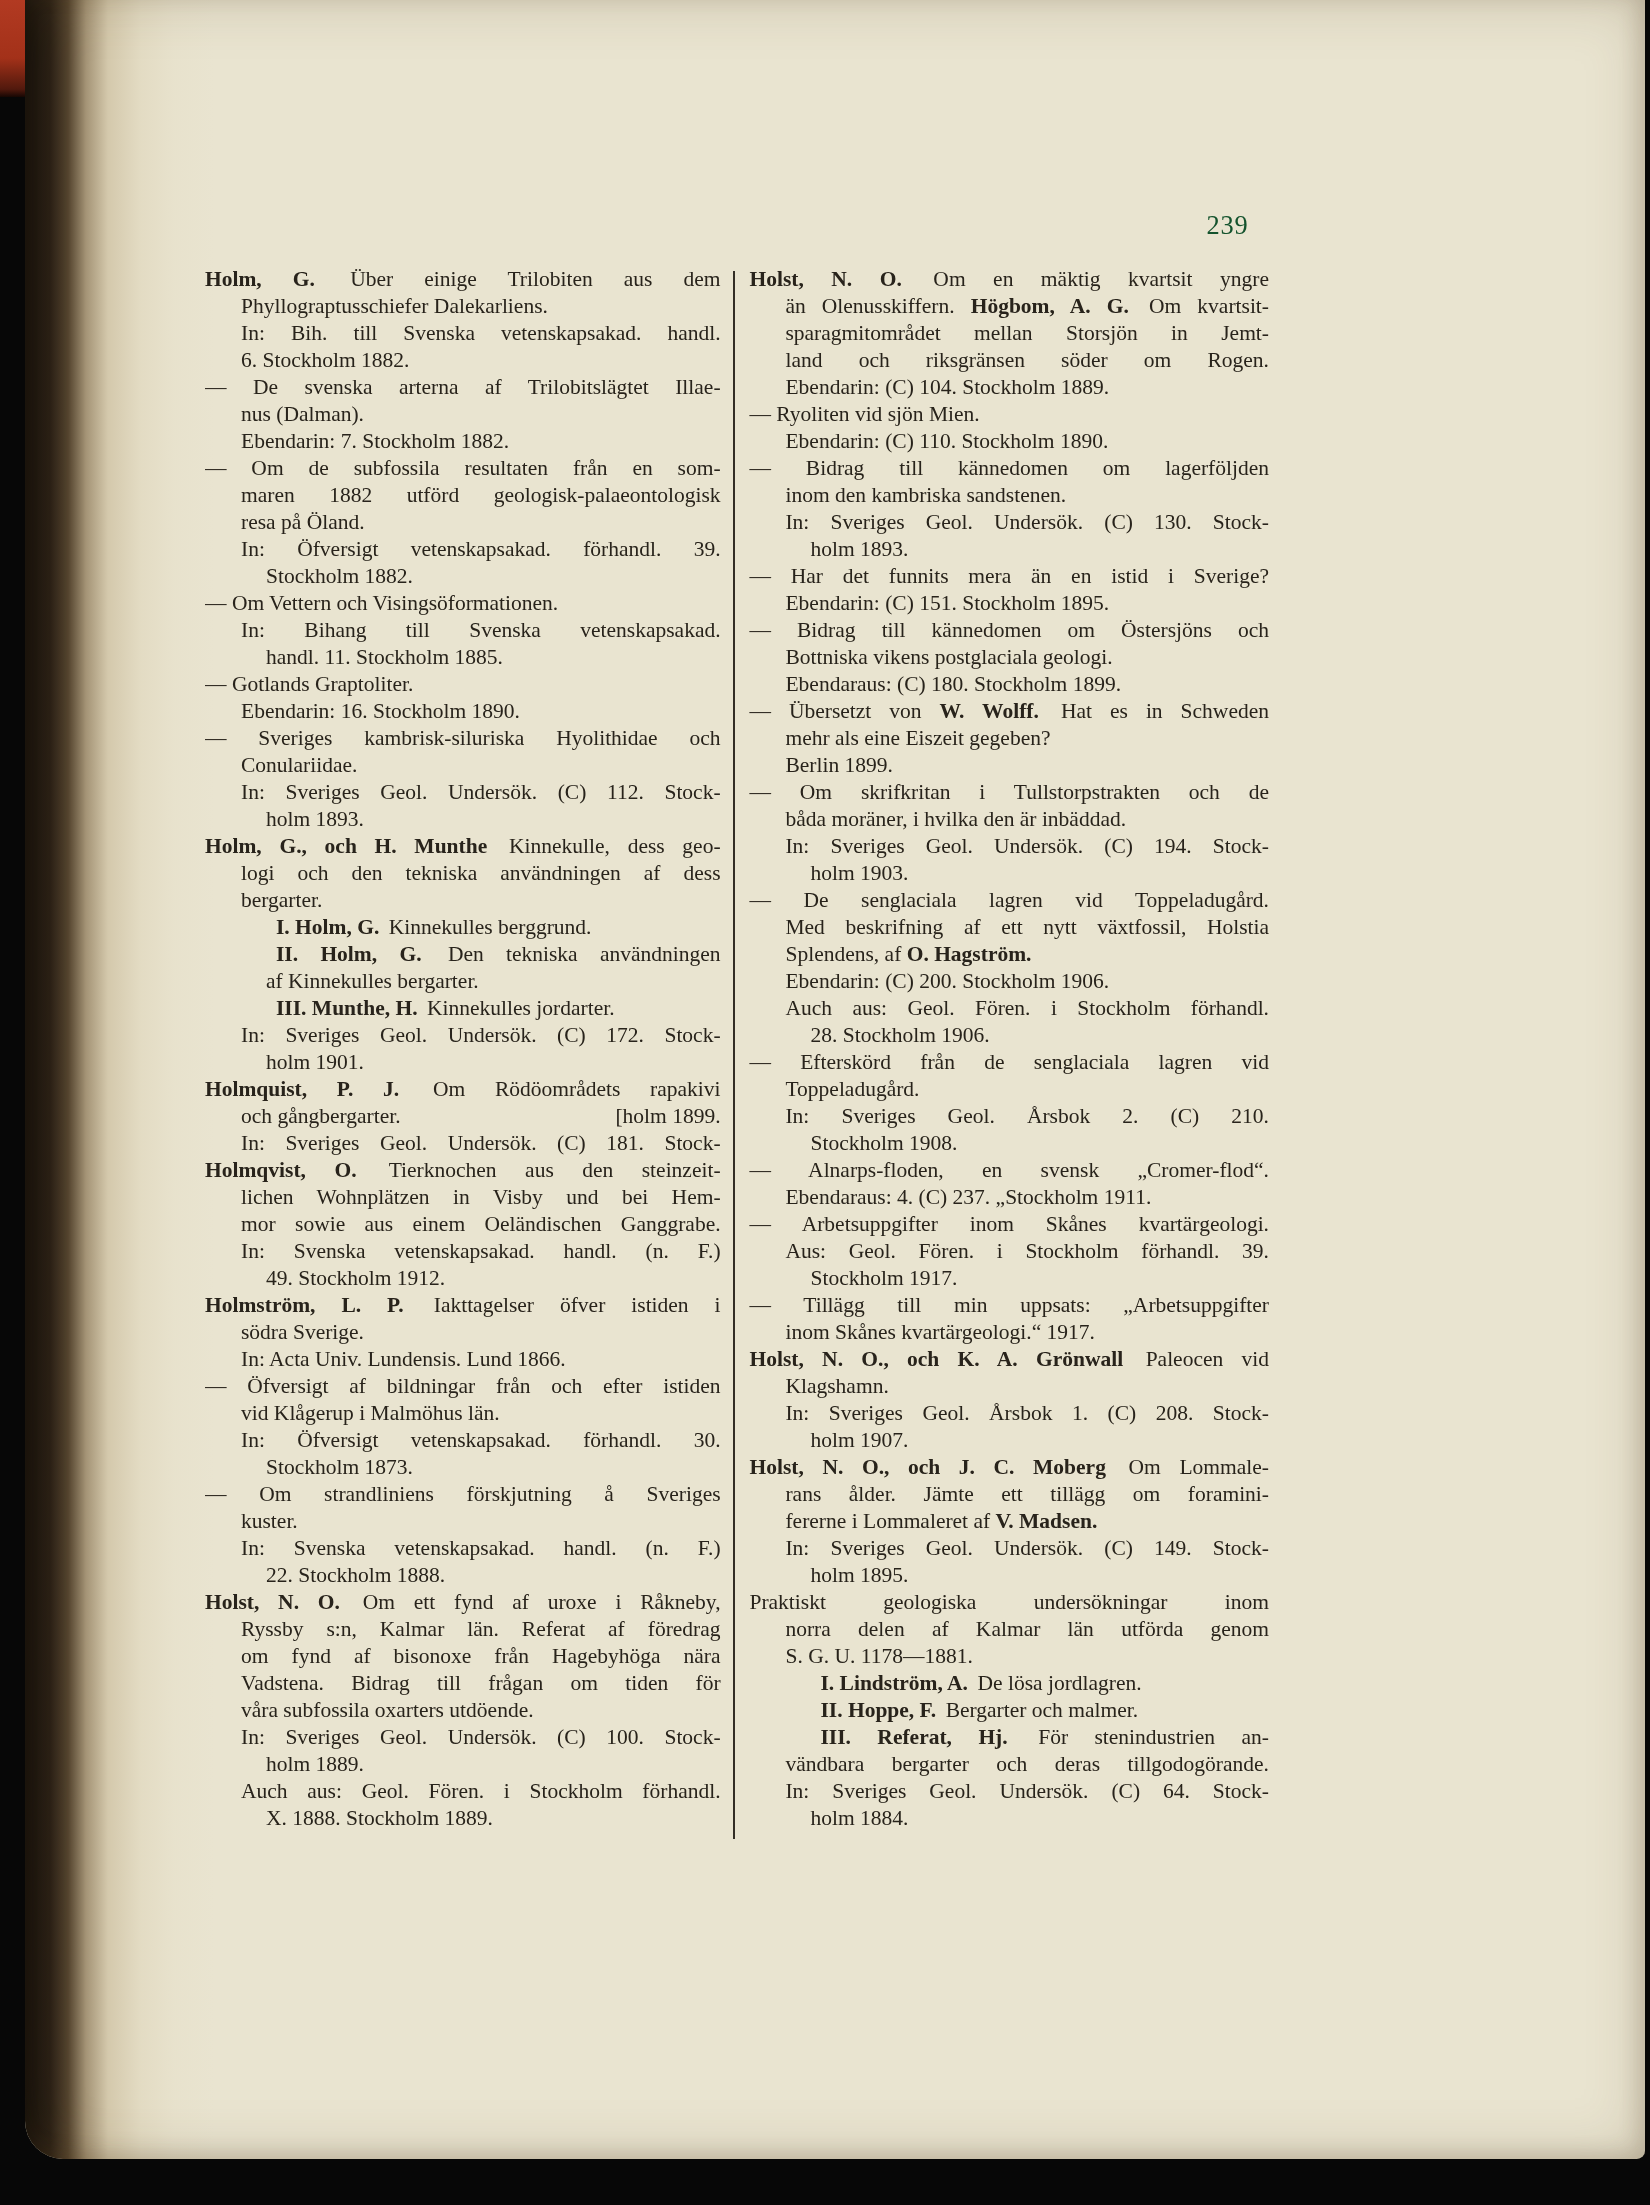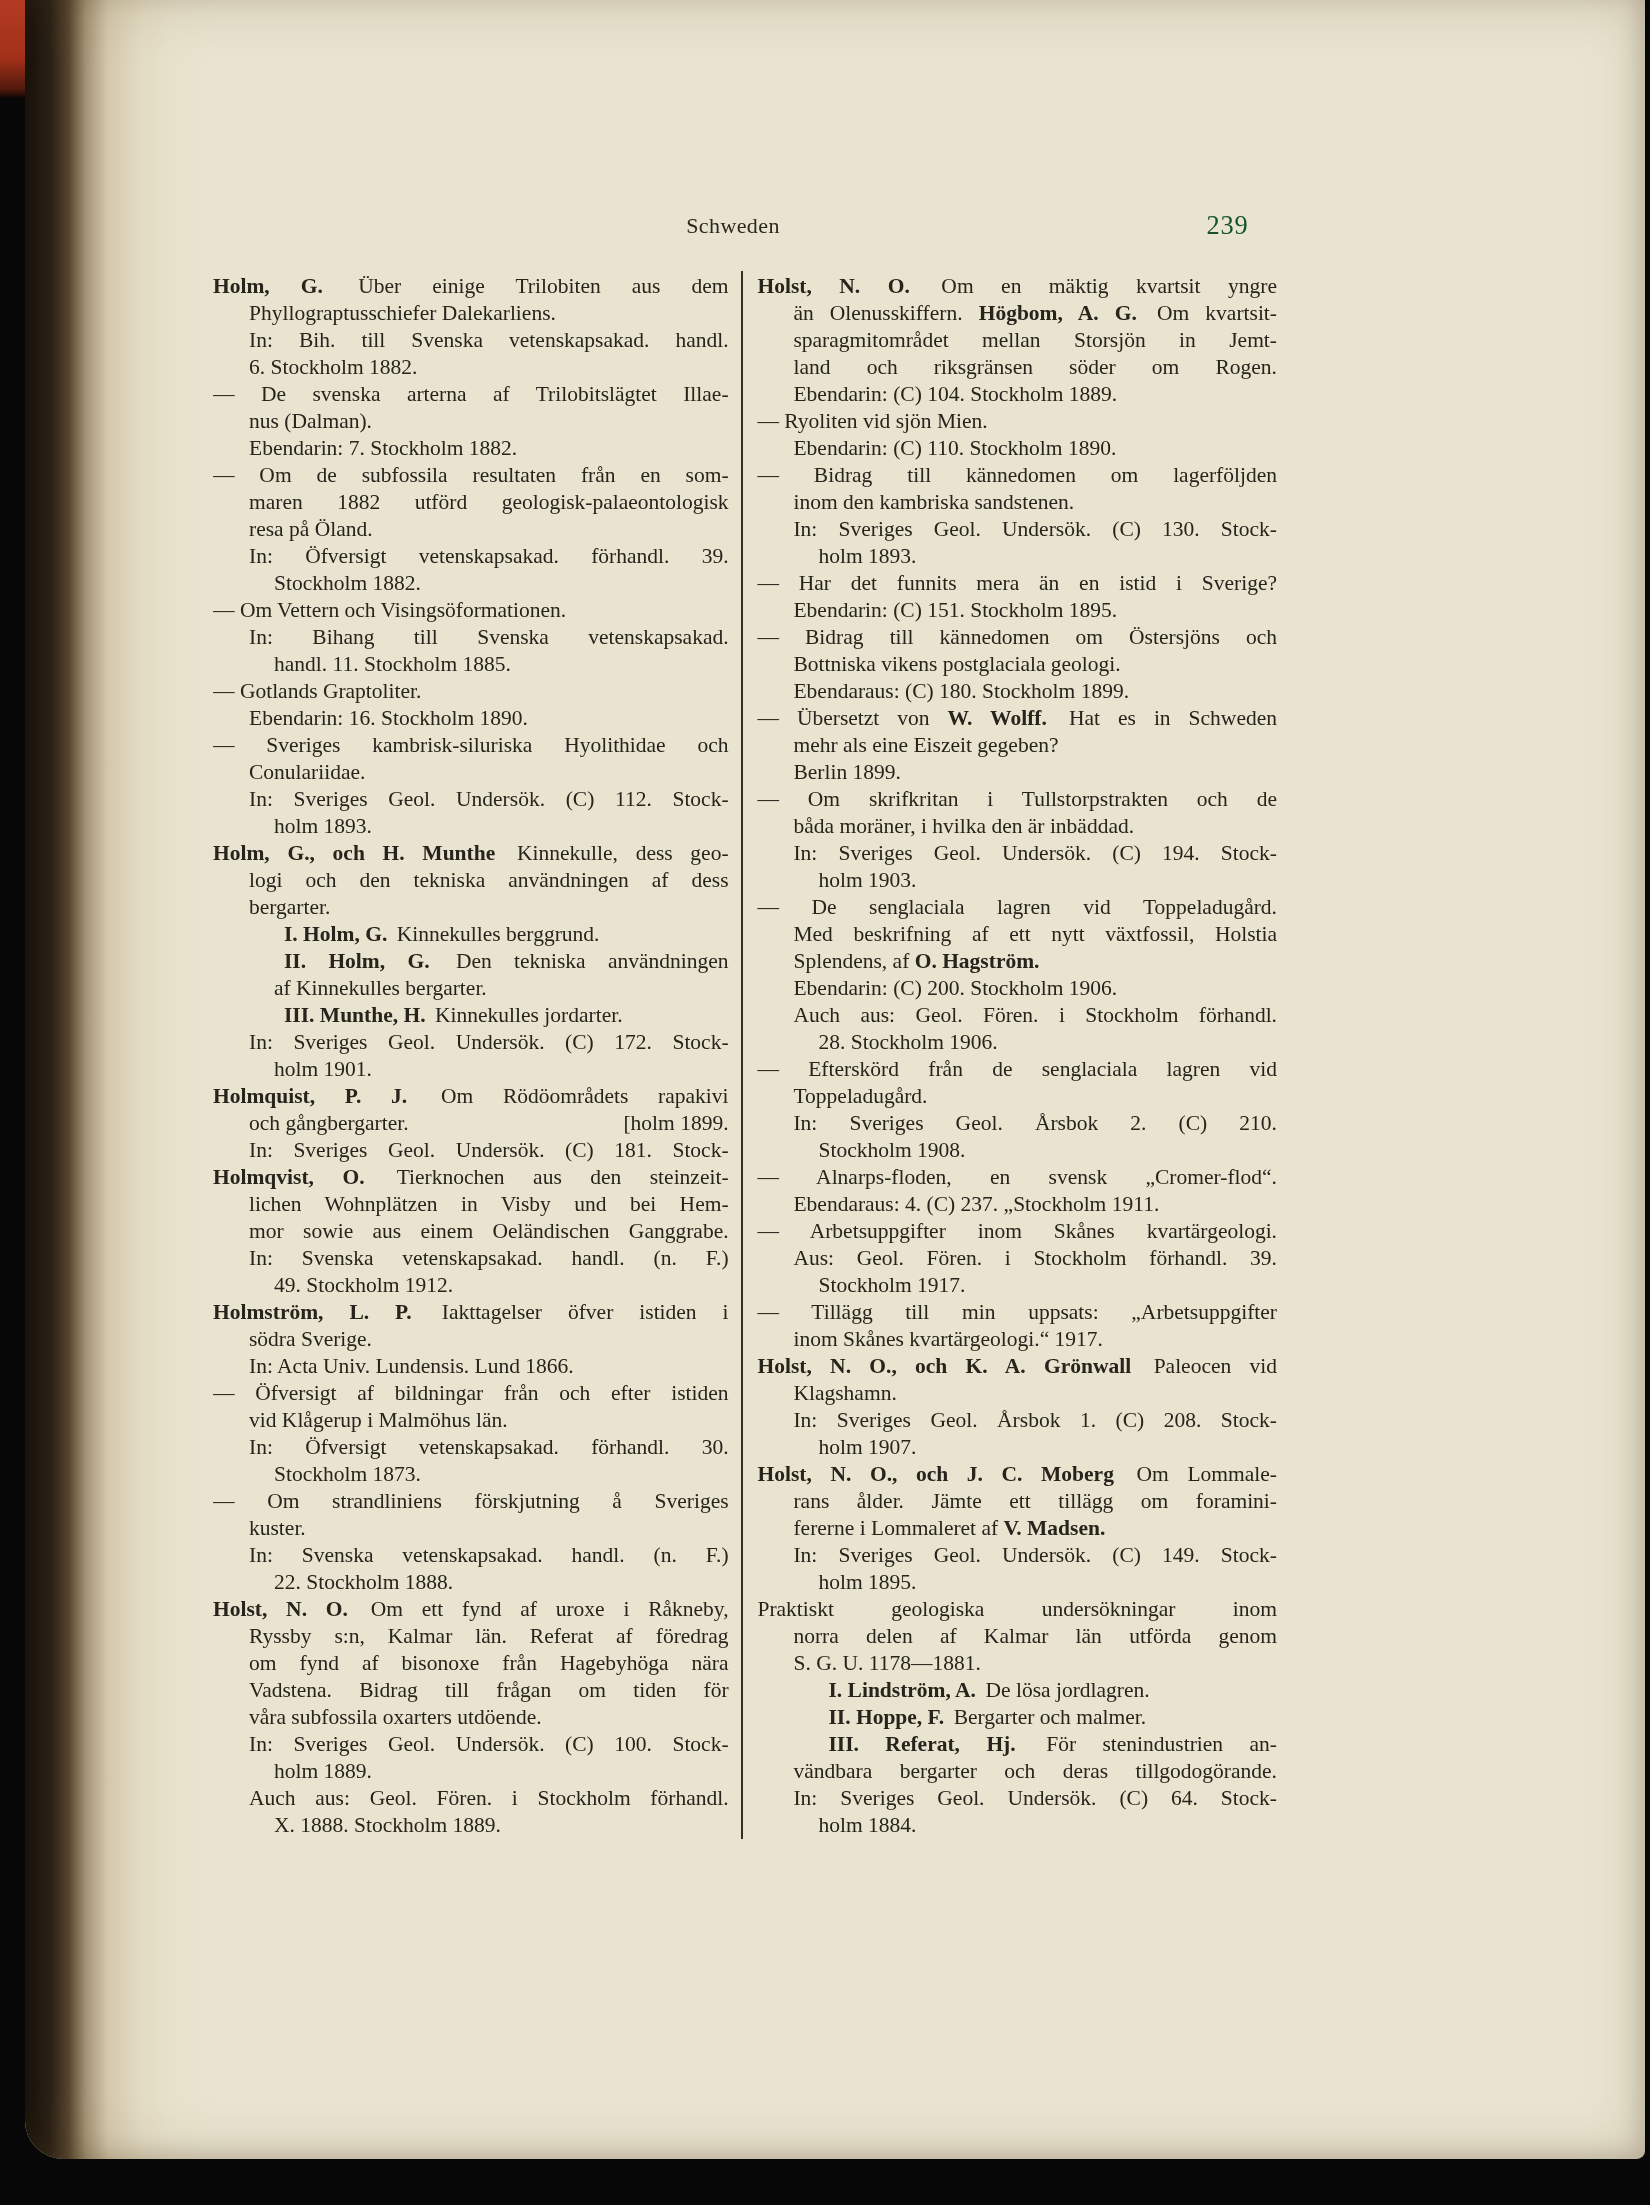--- a/index.html
+++ b/index.html
@@ -40,21 +40,21 @@
   .text-block{position:absolute;left:176px;top:0;width:1064px}
   .header{position:absolute;top:213px;left:0;width:100%;height:36px}
   .running-title{
     position:absolute;left:0;right:0;text-align:center;
     font-size:22px;color:#2b261e;letter-spacing:0.4px;
   }
   .page-number{
     position:absolute;right:16.5px;top:-3.3px;
     font-size:26.4px;color:#14532d;letter-spacing:0.8px;
   }
-  .columns{position:absolute;top:266px;left:12px;width:1064px;display:flex;align-items:flex-end}
+  .columns{position:absolute;top:266px;left:4px;width:1064px;display:flex;align-items:flex-start}
   .col{font-size:21.5px;line-height:27px;color:#28231b}
   .col-left{width:516px}
   .col-right{width:520px}
   .divider{width:2.5px;height:1568px;margin:5px 14px 0 12.4px;background:#332e25}
   .line{height:27px;overflow:hidden}
   .line b{font-weight:bold;margin-right:4.1px}
   .i0{padding-left:0}
   .i1{padding-left:36px}
   .i2{padding-left:61px}
   .i3{padding-left:71px}
@@ -64,21 +64,20 @@
 </head>
 <body>
 
 <div class="red-strip"></div>
 
 <div class="page">
   <div class="gutter-shadow"></div>
 
   <div class="text-block">
     <div class="header">
-      <span class="running-title">Schweden</span>
       <span class="page-number">239</span>
     </div>
 
     <div class="columns">
       <div class="col col-left" id="col-left">
           <div class="line i0 j"><b>Holm, G.</b><span> Über einige Trilobiten aus dem</span></div>
           <div class="line i1"><span>Phyllograptusschiefer Dalekarliens.</span></div>
           <div class="line i1 j"><span>In: Bih. till Svenska vetenskapsakad. handl.</span></div>
           <div class="line i1"><span>6. Stockholm 1882.</span></div>
           <div class="line i0 j"><span>— De svenska arterna af Trilobitslägtet Illae-</span></div>

